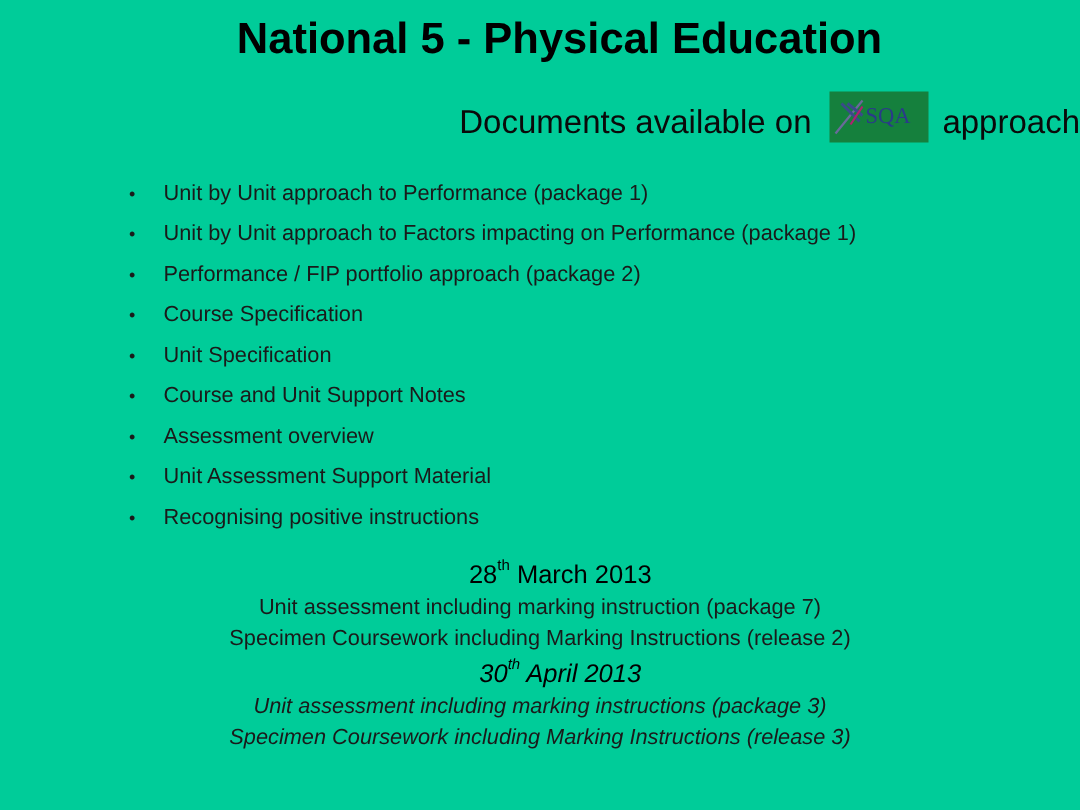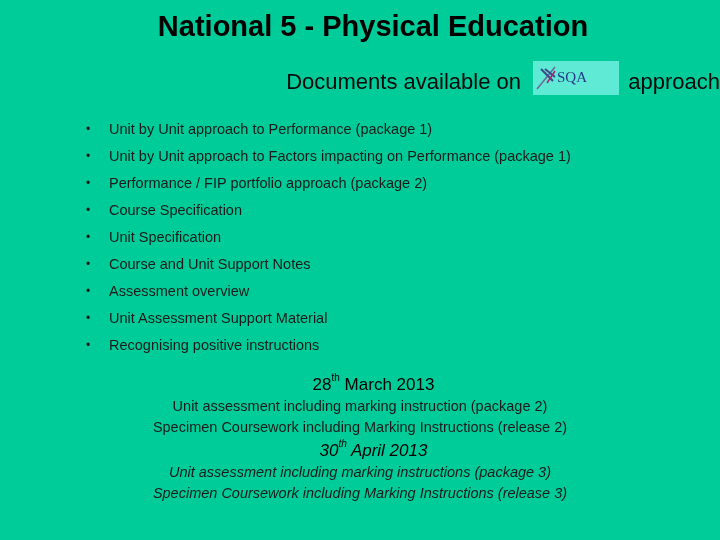--- a/index.html
+++ b/index.html
@@ -16,21 +16,21 @@
       line-height: 36px;
       margin-left: 13px;
     }
     .subtitle {
       position: absolute; left: 0; top: 66px; width: 720px;
       text-align: right; font-size: 22px; line-height: 30px; color: #0a0a0a;
       white-space: nowrap;
     }
     .subtitle .logo {
       display: inline-block; vertical-align: middle;
-      width: 86px; height: 34px; background: #5eead4;
+      width: 66px; height: 34px; background: #15803d;
       margin: 0 3px 0 6px; position: relative; top: -5px;
     }
     .logo svg { display: block; }
     .bullets {
       position: absolute; left: 82px; top: 116px; margin: 0; padding: 0; list-style: none;
     }
     .bullets li {
       height: 27px; line-height: 27px; font-size: 14.5px; color: #1a1a1a;
       display: flex; align-items: center;
     }
@@ -96,21 +96,21 @@
       <span>Unit Assessment Support Material</span>
     </li>
   <li>
       <span class="dot">•</span>
       <span>Recognising positive instructions</span>
     </li>
 </ul>
 
 <div class="section" id="sec1">
   <div class="date"><span>28</span><sup>th</sup> <span>March 2013</span></div>
-  <div class="line">Unit assessment including marking instruction (package 2)</div>
+  <div class="line">Unit assessment including marking instruction (package 7)</div>
   <div class="line">Specimen Coursework including Marking Instructions (release 2)</div>
 </div>
 
 <div class="section" id="sec2">
   <div class="date"><span>30</span><sup>th</sup> <span>April 2013</span></div>
   <div class="line">Unit assessment including marking instructions (package 3)</div>
   <div class="line">Specimen Coursework including Marking Instructions (release 3)</div>
 </div>
 
 </body></html>

